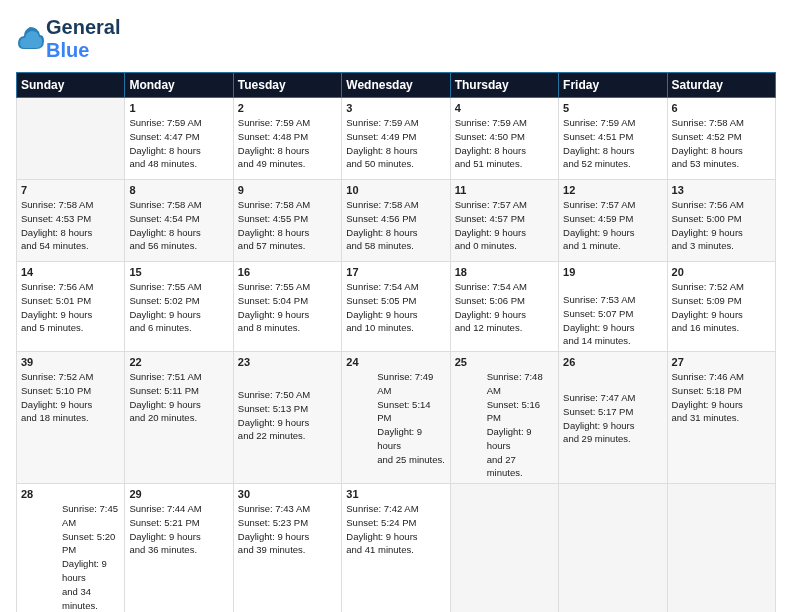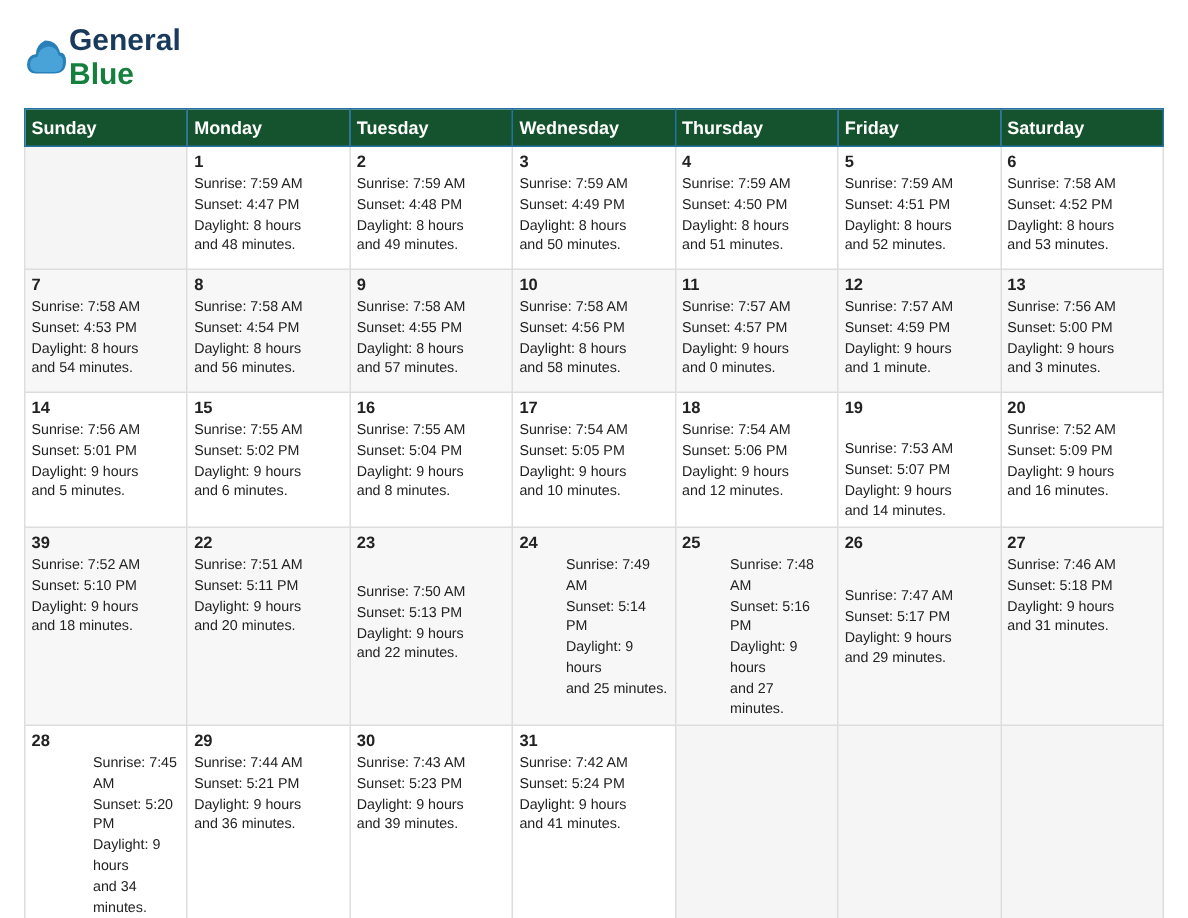--- a/index.html
+++ b/index.html
@@ -42,21 +42,21 @@
       font-size: 15px;
       color: #444;
       margin-top: 2px;
     }
     table {
       width: 100%;
       border-collapse: collapse;
       table-layout: fixed;
     }
     th {
-      background-color: #14532d;
+      background-color: #0f172a;
       color: #fff;
       font-size: 12px;
       font-weight: bold;
       padding: 5px 4px;
       text-align: left;
       border: 1px solid #2472a4;
     }
     td {
       vertical-align: top;
       padding: 4px 4px 3px 4px;
@@ -90,21 +90,21 @@
 
 <div class="container">
   <div class="header">
     <div class="logo">
       <svg class="logo-icon" viewBox="0 0 28 28">
         <path d="M14 2 Q22 2 24 10 Q28 10 28 16 Q28 24 20 24 L8 24 Q2 24 2 18 Q2 12 8 11 Q8 5 14 2Z" fill="#2980b9"></path>
         <path d="M16 6 Q22 6 23 12 Q26 12 26 17 Q26 23 20 23 L9 23 Q4 23 4 18 Q4 13 9 13 Q10 7 16 6Z" fill="#4aa3d8"></path>
       </svg>
       <div>
         <div style="font-size:20px;font-weight:bold;color:#1a3a5c;line-height:1.15;">General</div>
-        <div style="font-size:20px;font-weight:bold;color:#15803d;line-height:1.15;">Blue</div>
+        <div style="font-size:20px;font-weight:bold;color:#3b82f6;line-height:1.15;">Blue</div>
       </div>
     </div>
     <div class="title-section">
       <div class="month-title"></div>
       <div class="location"></div>
     </div>
   </div>
 
   <table>
     <thead>

